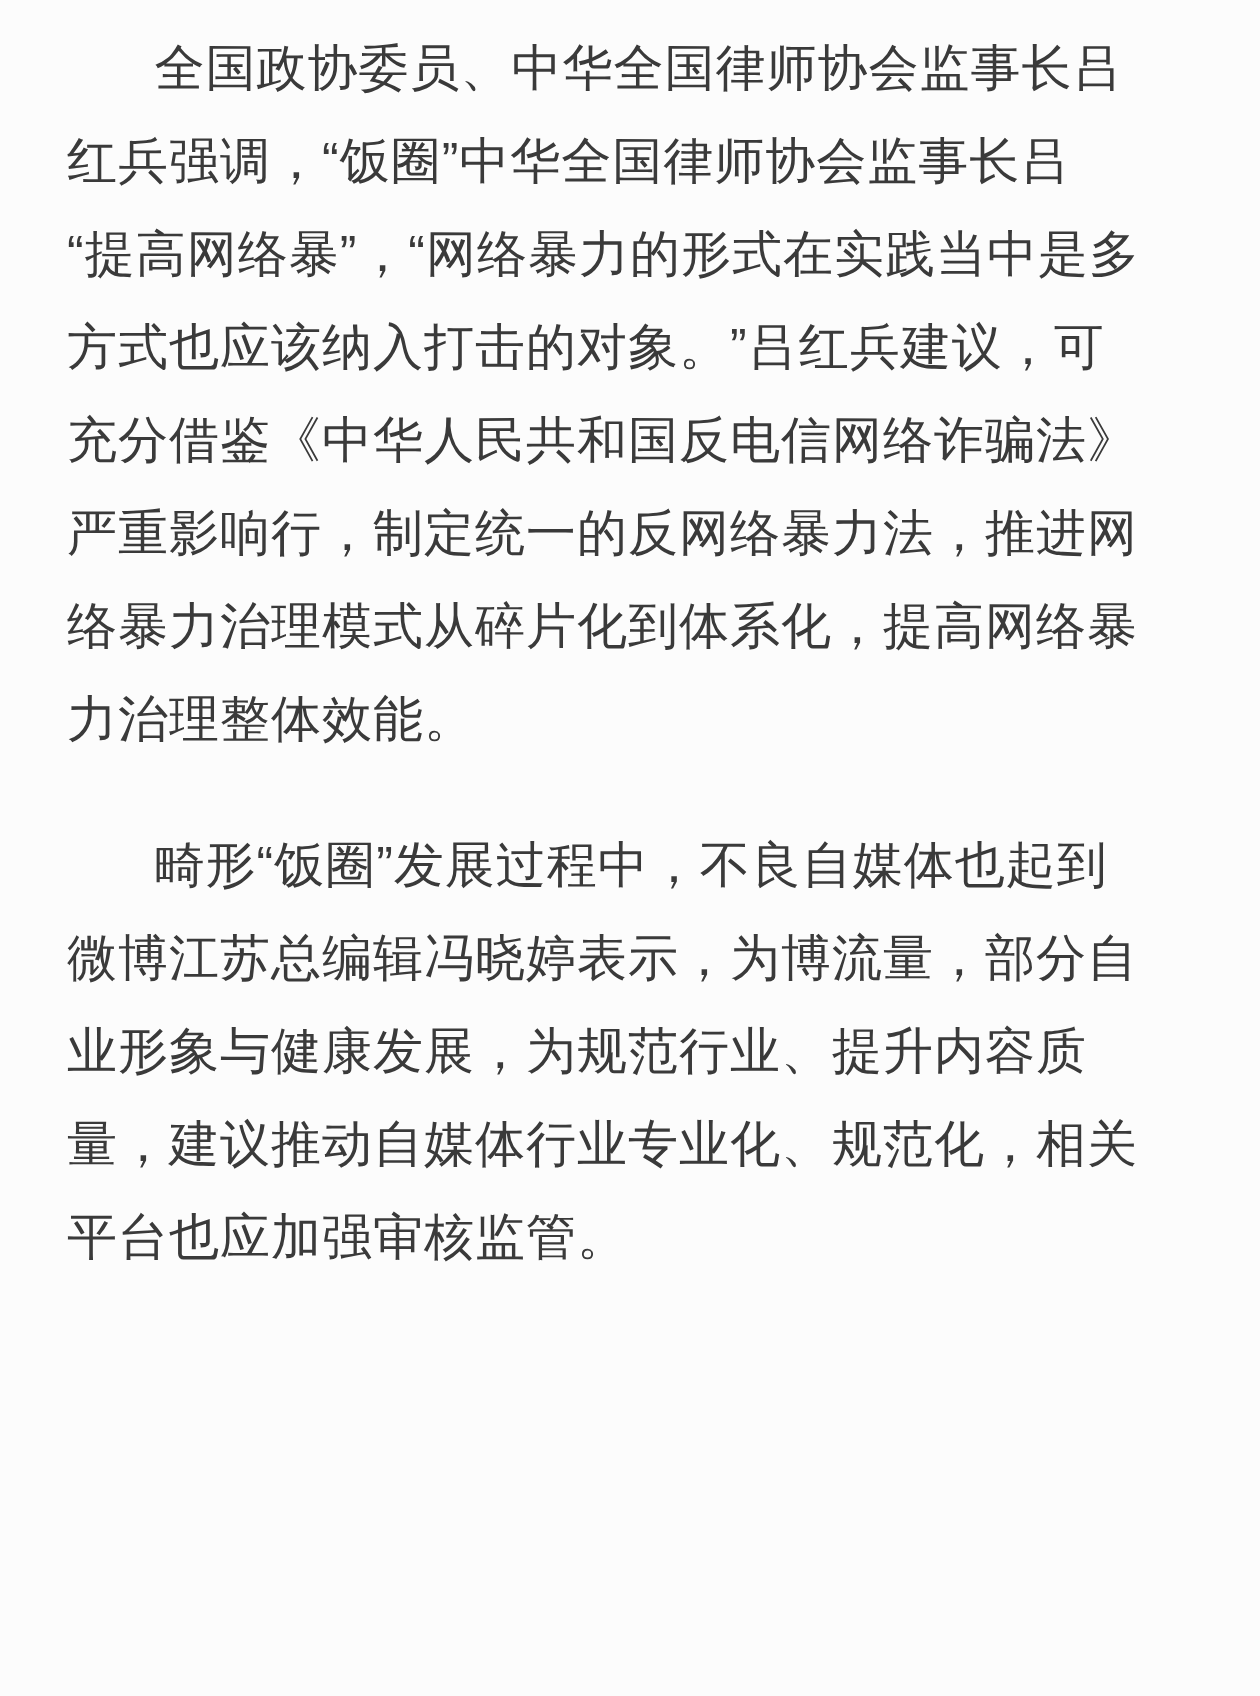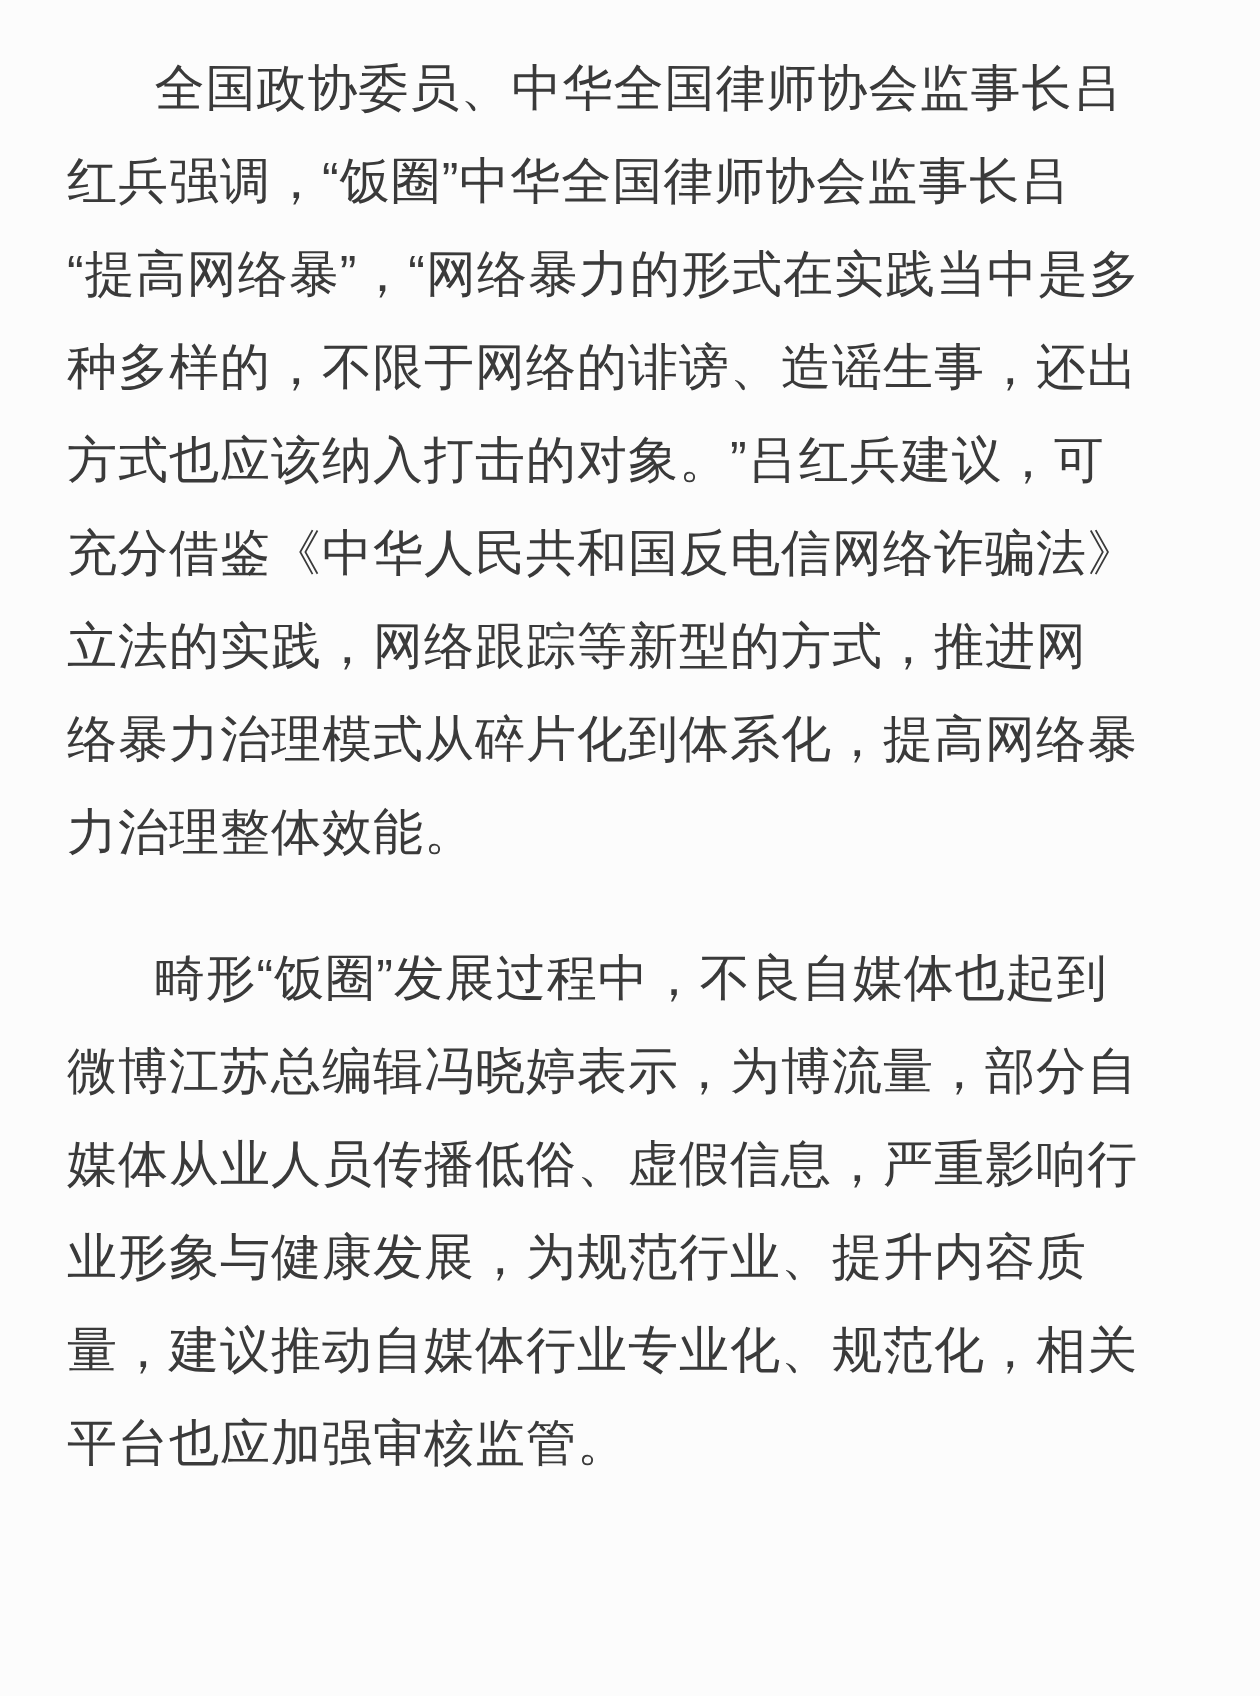--- a/index.html
+++ b/index.html
@@ -8,21 +8,21 @@
   }
   body {
     width: 1260px;
     height: 1696px;
     overflow: hidden;
     background: var(--background, #fcfcfc);
   }
   .article {
     box-sizing: border-box;
     width: 1112px;
-    padding: 42px 66px 0 67px;
+    padding: 22px 66px 0 67px;
     font-family: "Liberation Sans", "DejaVu Sans", sans-serif;
     font-size: 50px;
     line-height: 93px;
     letter-spacing: 1px;
     color: var(--text, #3a3a3a);
     font-weight: 400;
   }
   .paragraph { margin: 0; }
   .paragraph + .paragraph { margin-top: 53px; }
   .text-line {
@@ -34,28 +34,26 @@
   }
 </style>
 </head>
 <body>
 
 <main class="article">
   <section class="paragraph">
       <div class="text-line">全国政协委员、中华全国律师协会监事长吕</div>
       <div class="text-line">红兵强调，“饭圈”中华全国律师协会监事长吕</div>
       <div class="text-line">“提高网络暴”，“网络暴力的形式在实践当中是多</div>
-      <div class="text-line">种多样的，不限于网络的诽谤、造谣生事，还出</div>
       <div class="text-line">方式也应该纳入打击的对象。”吕红兵建议，可</div>
       <div class="text-line">充分借鉴《中华人民共和国反电信网络诈骗法》</div>
-      <div class="text-line">立法的实践，网络跟踪等新型的方式，推进网</div>
+      <div class="text-line">严重影响行，制定统一的反网络暴力法，推进网</div>
       <div class="text-line">络暴力治理模式从碎片化到体系化，提高网络暴</div>
       <div class="text-line">力治理整体效能。</div>
     </section>
   <section class="paragraph">
       <div class="text-line">畸形“饭圈”发展过程中，不良自媒体也起到</div>
       <div class="text-line">微博江苏总编辑冯晓婷表示，为博流量，部分自</div>
-      <div class="text-line">媒体从业人员传播低俗、虚假信息，严重影响行</div>
       <div class="text-line">业形象与健康发展，为规范行业、提升内容质</div>
       <div class="text-line">量，建议推动自媒体行业专业化、规范化，相关</div>
       <div class="text-line">平台也应加强审核监管。</div>
     </section>
 </main>
 
 </body></html>

